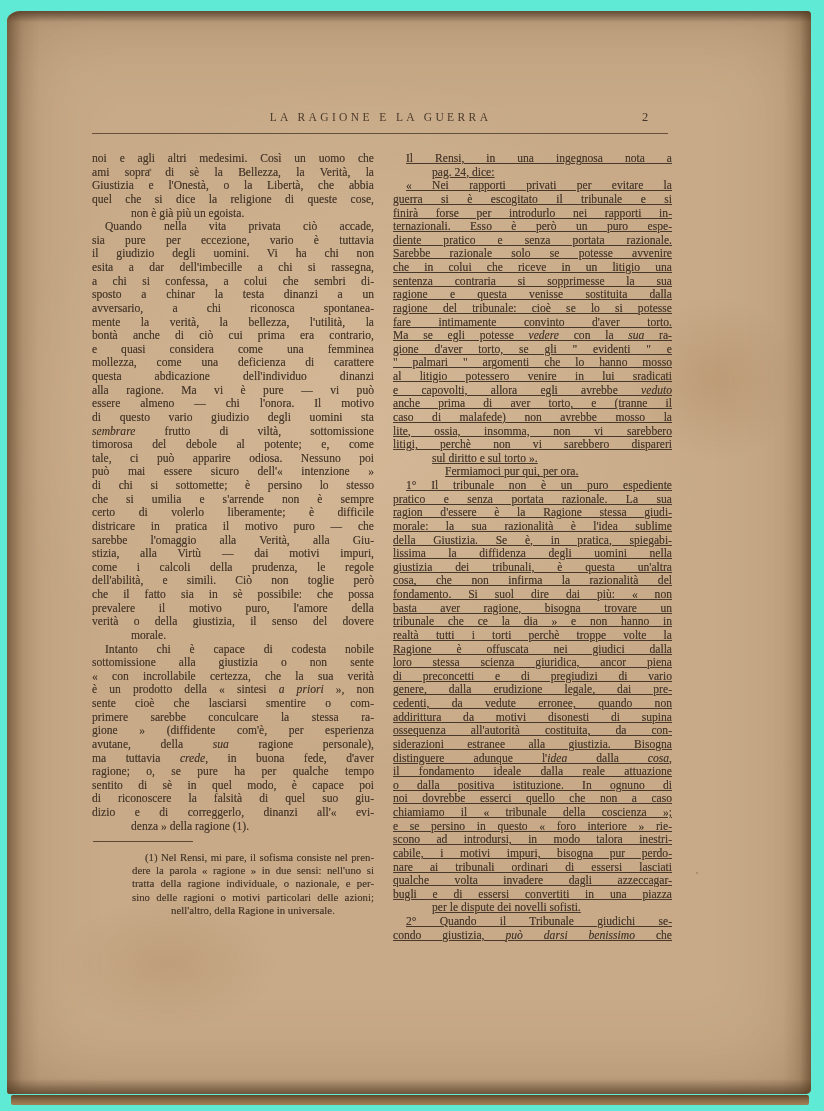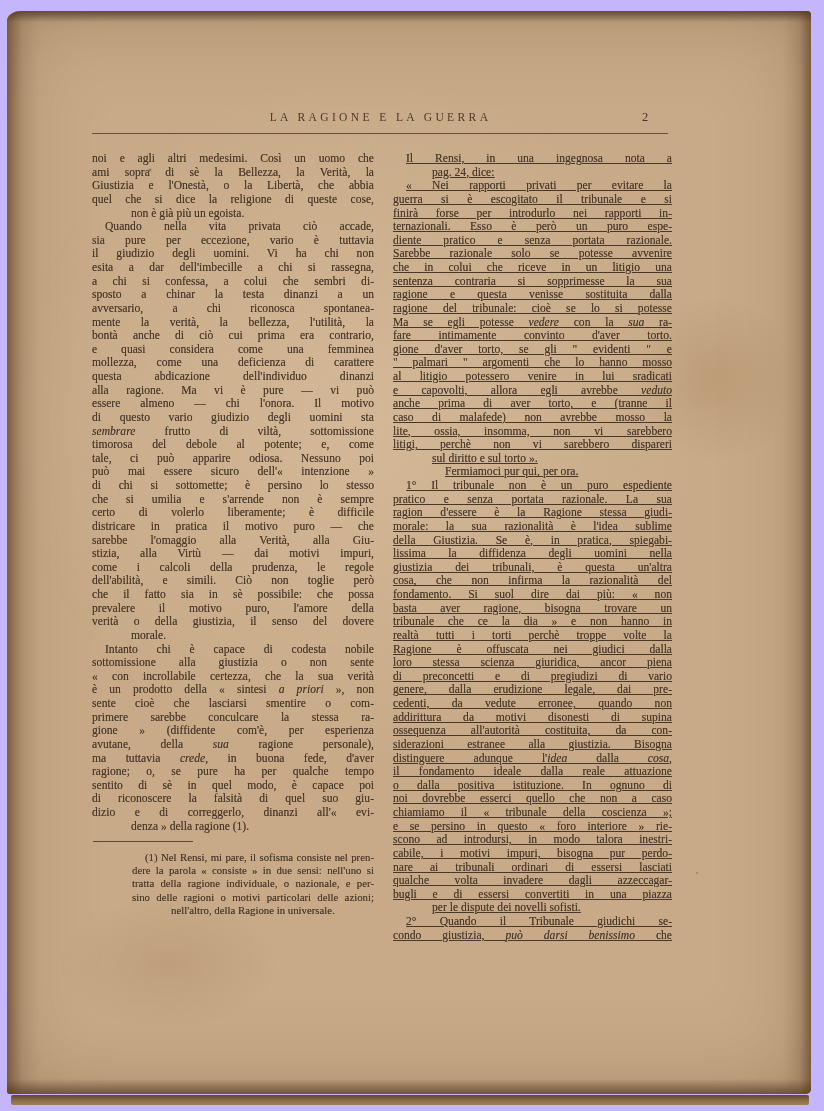--- a/index.html
+++ b/index.html
@@ -1,18 +1,18 @@
 <!DOCTYPE html>
 <html><head>
 <meta charset="utf-8">
 <style>
   html,body{margin:0;padding:0;background:#0d0905;}
   .scan{
     position:relative;width:824px;height:1111px;overflow:hidden;
-    background:#c4b5fd;
+    background:#5eead4;
     font-family:"Liberation Serif","DejaVu Serif",serif;
   }
   .paper{
     position:absolute;left:7px;top:11px;right:13px;bottom:17px;
     background:#c8aa88;
     border-radius:14px 4px 5px 3px / 10px 4px 5px 3px;
     box-shadow:inset 0 0 90px rgba(96,64,32,.33), inset 0 0 16px rgba(70,45,22,.42);
   }
   .grain{
     position:absolute;inset:0;border-radius:inherit;pointer-events:none;
@@ -116,43 +116,43 @@
           <div class="tline">ma tuttavia <i>crede</i>, in buona fede, d'aver</div>
           <div class="tline">ragione; o, se pure ha per qualche tempo</div>
           <div class="tline">sentito di sè in quel modo, è capace poi</div>
           <div class="tline">di riconoscere la falsità di quel suo giu-</div>
           <div class="tline">dizio e di correggerlo, dinanzi all'« evi-</div>
           <div class="tline pend">denza » della ragione (1).</div>
         </div>
       <div class="fnsep"></div>
       <div class="fnote lines" id="footnote-lines">
           <div class="tline pstart">(1) Nel Rensi, mi pare, il sofisma consiste nel pren-</div>
-          <div class="tline">dere la parola « consiste » in due sensi: nell'uno si</div>
+          <div class="tline">dere la parola « ragione » in due sensi: nell'uno si</div>
           <div class="tline">tratta della ragione individuale, o nazionale, e per-</div>
           <div class="tline">sino delle ragioni o motivi particolari delle azioni;</div>
           <div class="tline pend">nell'altro, della Ragione in universale.</div>
         </div>
     </div>
 
     <div class="col" id="col-right">
       <div class="lines" id="right-lines">
           <div class="tline pstart">Il Rensi, in una ingegnosa nota a</div>
           <div class="tline pend">pag. 24, dice:</div>
           <div class="tline pstart">« Nei rapporti privati per evitare la</div>
           <div class="tline">guerra si è escogitato il tribunale e si</div>
           <div class="tline">finirà forse per introdurlo nei rapporti in-</div>
           <div class="tline">ternazionali. Esso è però un puro espe-</div>
           <div class="tline">diente pratico e senza portata razionale.</div>
           <div class="tline">Sarebbe razionale solo se potesse avvenire</div>
           <div class="tline">che in colui che riceve in un litigio una</div>
           <div class="tline">sentenza contraria si sopprimesse la sua</div>
           <div class="tline">ragione e questa venisse sostituita dalla</div>
           <div class="tline">ragione del tribunale: cioè se lo si potesse</div>
+          <div class="tline">fare intimamente convinto d'aver torto.</div>
           <div class="tline">Ma se egli potesse <i>vedere</i> con la <i>sua</i> ra-</div>
-          <div class="tline">fare intimamente convinto d'aver torto.</div>
           <div class="tline">gione d'aver torto, se gli " evidenti " e</div>
           <div class="tline">" palmari " argomenti che lo hanno mosso</div>
           <div class="tline">al litigio potessero venire in lui sradicati</div>
           <div class="tline">e capovolti, allora egli avrebbe <i>veduto</i></div>
           <div class="tline">anche prima di aver torto, e (tranne il</div>
           <div class="tline">caso di malafede) non avrebbe mosso la</div>
           <div class="tline">lite, ossia, insomma, non vi sarebbero</div>
           <div class="tline">litigi, perchè non vi sarebbero dispareri</div>
           <div class="tline pend">sul diritto e sul torto ».</div>
           <div class="tline pstart pend">Fermiamoci pur qui, per ora.</div>

